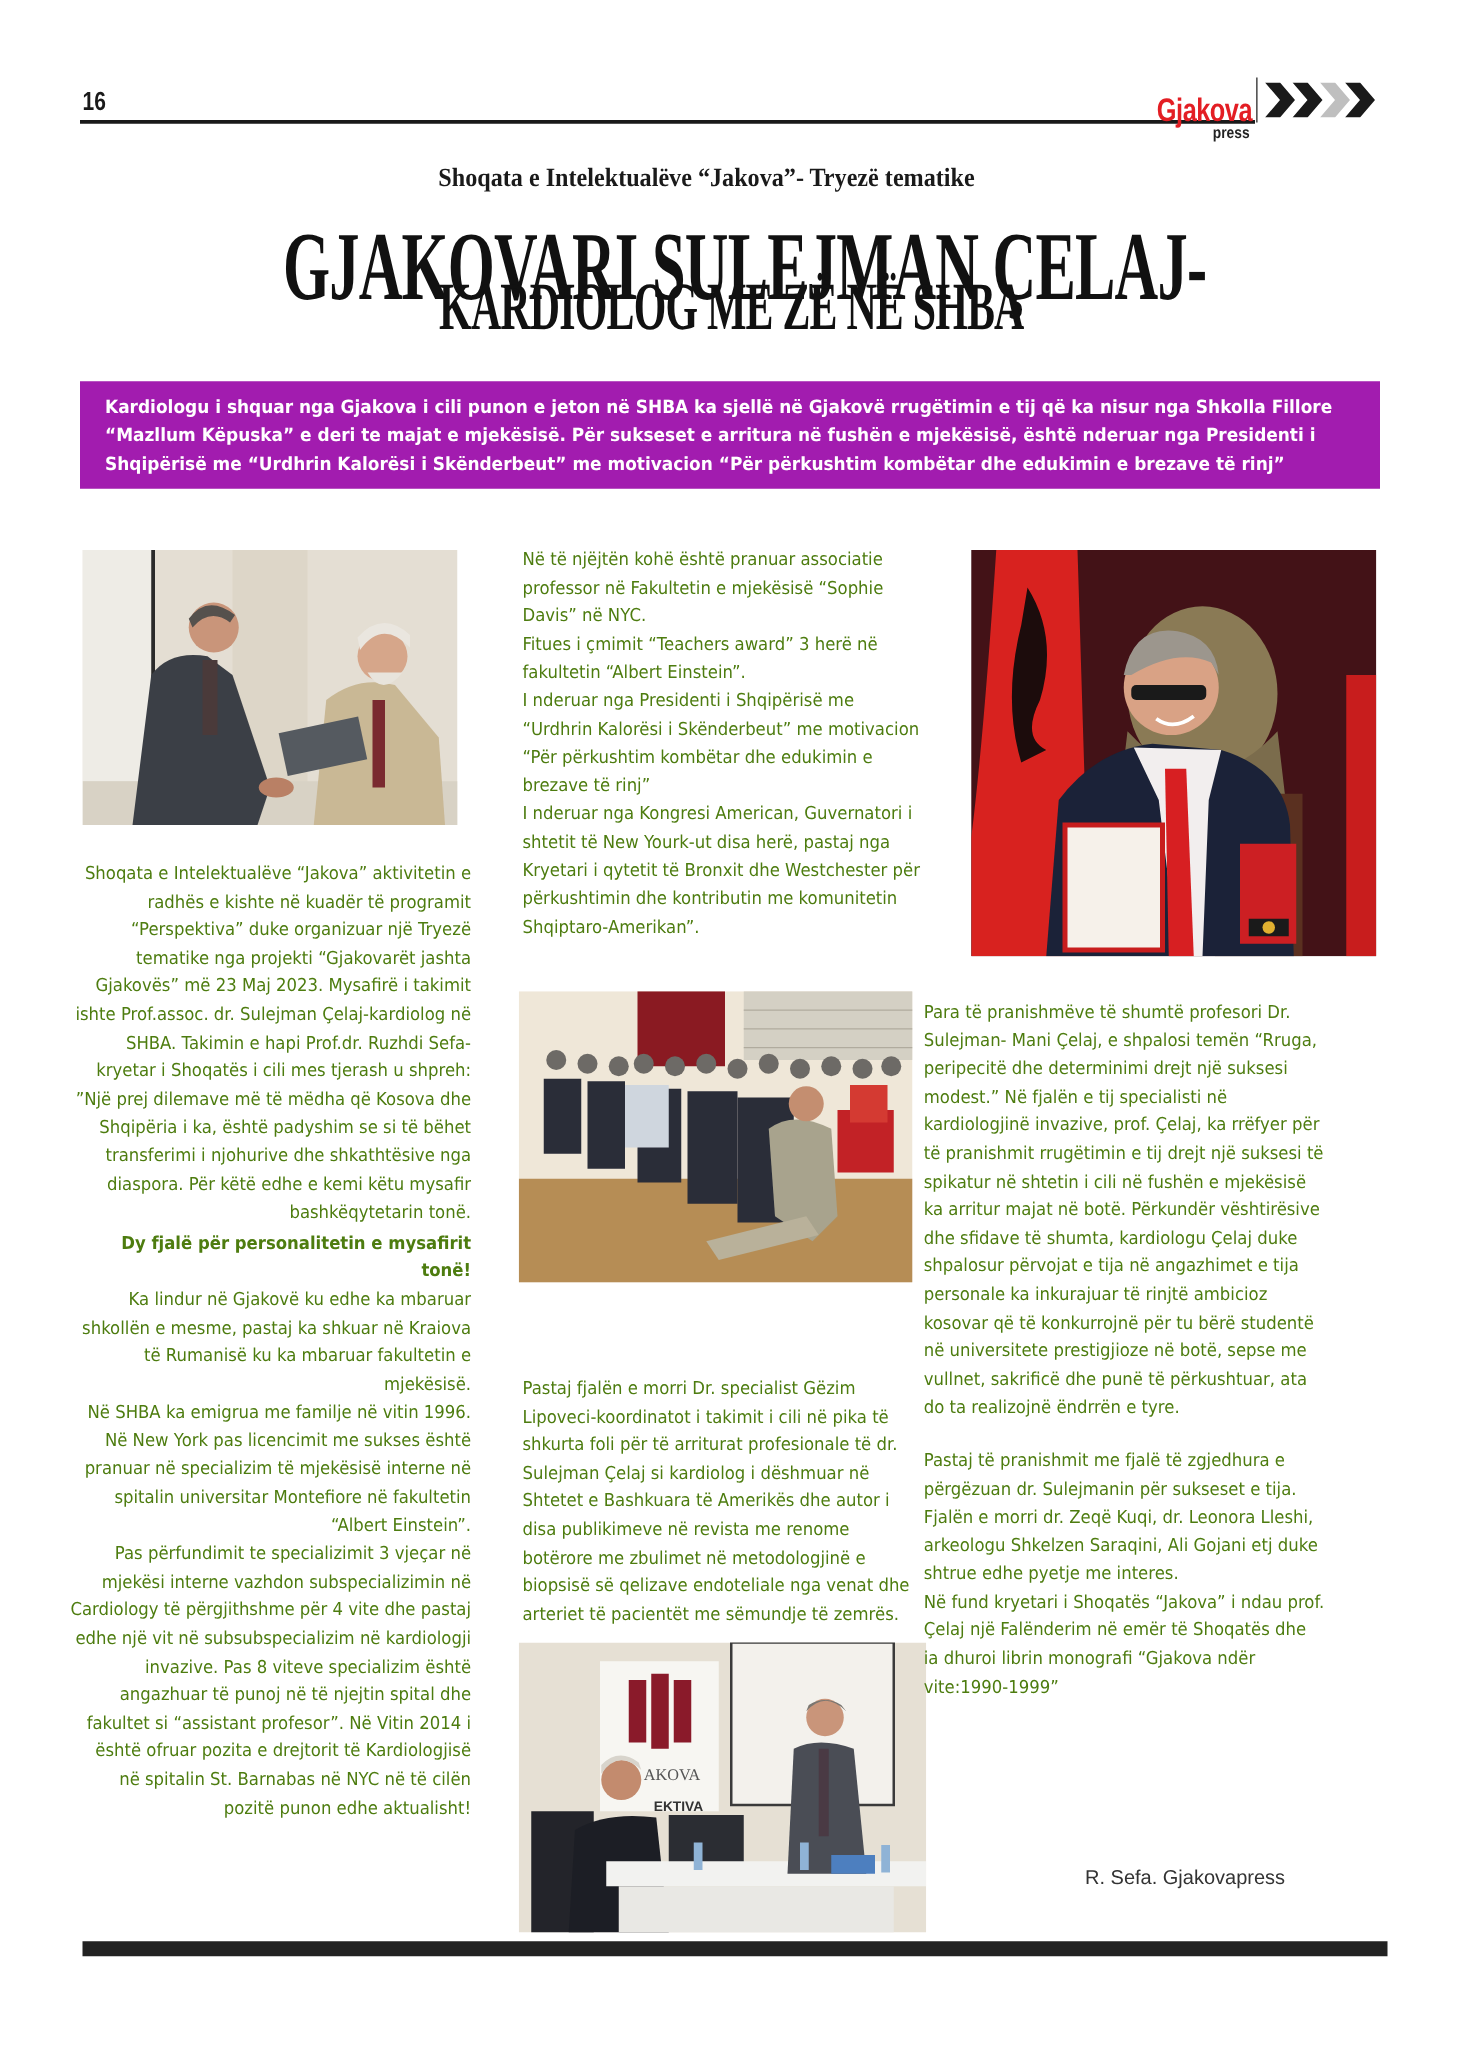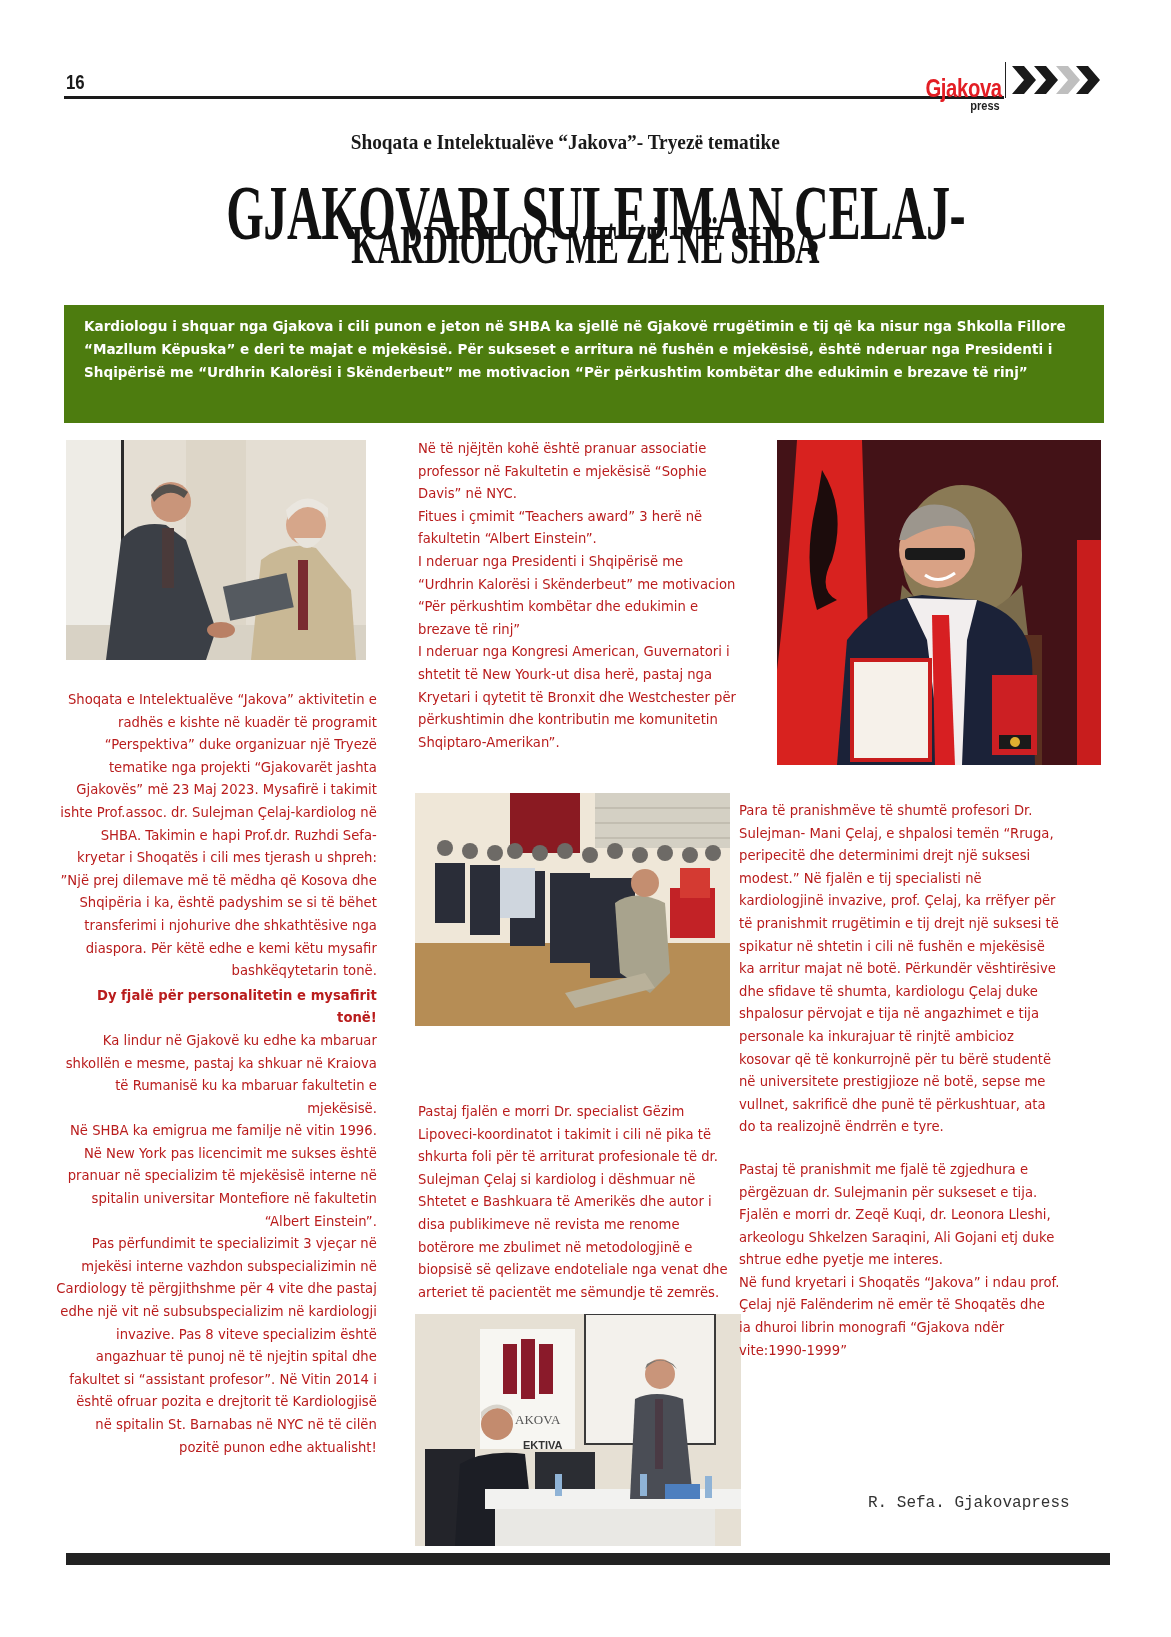--- a/index.html
+++ b/index.html
@@ -11,32 +11,32 @@
   .logo-main { position: absolute; right: 0; top: 0; font-family: "Liberation Sans", sans-serif; font-weight: bold; font-size: 26px; color: #e31e24; transform: scaleX(0.78); transform-origin: right top; line-height: 26px; letter-spacing: -0.5px; }
   .logo-sub { position: absolute; right: 2px; top: 24px; font-family: "Liberation Sans", sans-serif; font-weight: bold; font-size: 13px; color: #222; transform: scaleX(0.85); transform-origin: right top; line-height: 13px; }
   .logo-divider { left: 1005px; top: 62px; width: 1px; height: 36px; background: #222; }
   .chevrons { left: 1012px; top: 66px; width: 90px; height: 28px; }
   .kicker { left: 0; width: 1171px; top: 116px; text-align: center; font-family: "Liberation Serif", serif; font-weight: bold; font-size: 21px; margin-top: 14px; }
   .kicker span { display: inline-block; transform: scaleX(0.92); margin-left: -40px; }
   .headline { left: 0; width: 1171px; text-align: center; font-family: "Liberation Serif", serif; font-weight: bold; color: #111; line-height: 1; }
   .headline span { display: inline-block; transform: scaleX(0.62); transform-origin: center top; white-space: nowrap; letter-spacing: -1px; }
   .hl1 { top: 150px; font-size: 78px; margin-top: 24px; }
   .hl2 { top: 218px; font-size: 54px; }
-  .lede { left: 64px; top: 305px; width: 1040px; height: 118px; background: #4d7c0f; box-sizing: border-box; padding: 9px 20px; }
+  .lede { left: 64px; top: 305px; width: 1040px; height: 86px; background: #a21caf; box-sizing: border-box; padding: 9px 20px; }
   .lede p { margin: 0; color: #ffffff; font-family: "DejaVu Sans", sans-serif; font-weight: bold; font-size: 14.6px; line-height: 23px; transform: scaleX(0.93); transform-origin: left top; width: 1075px; }
   .photo { overflow: hidden; }
-  .col { font-family: "DejaVu Sans", sans-serif; font-size: 14.2px; line-height: 22.6px; color: #b91c1c; }
+  .col { font-family: "DejaVu Sans", sans-serif; font-size: 14.2px; line-height: 22.6px; color: #4d7c0f; }
   .col p { margin: 0; white-space: pre-line; transform: scaleX(0.93); transform-origin: left top; width: 345px; }
   .col .bold { font-weight: bold; }
   .col .gap { height: 20px; }
   .col1 { left: 56px; top: 688px; width: 325px; text-align: right; }
   .col2 { left: 418px; top: 437px; width: 325px; }
   .col2b { left: 418px; top: 1052px; width: 325px; margin-top: 48px; }
   .col3 { left: 739px; top: 799px; width: 325px; }
-  .byline { left: 868px; top: 1494px; font-family: Liberation Mono, monospace; font-size: 16px; color: #333; }
+  .byline { left: 868px; top: 1494px; font-family: Liberation Sans, sans-serif; font-size: 16px; color: #333; }
   .bottom-rule { left: 66px; top: 1553px; width: 1044px; height: 12px; background: #222; }
 </style>
 </head>
 <body>
 
 <div class="abs page-num">16</div>
 <div class="abs top-rule"></div>
 <div class="abs logo">
   <div class="logo-main">Gjakova</div>
   <div class="logo-sub">press</div>

